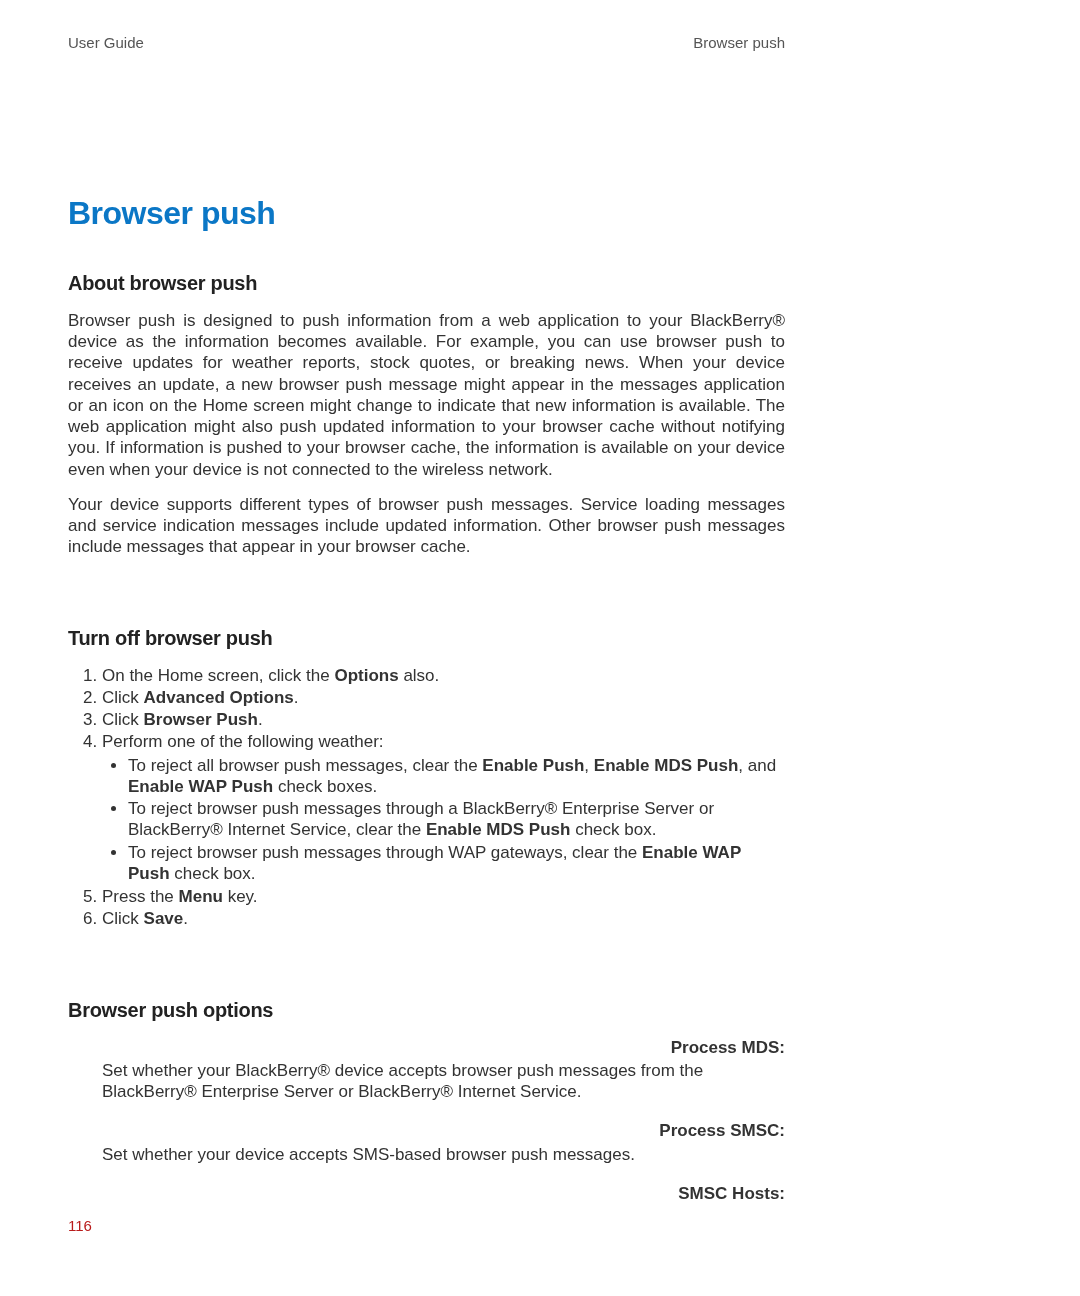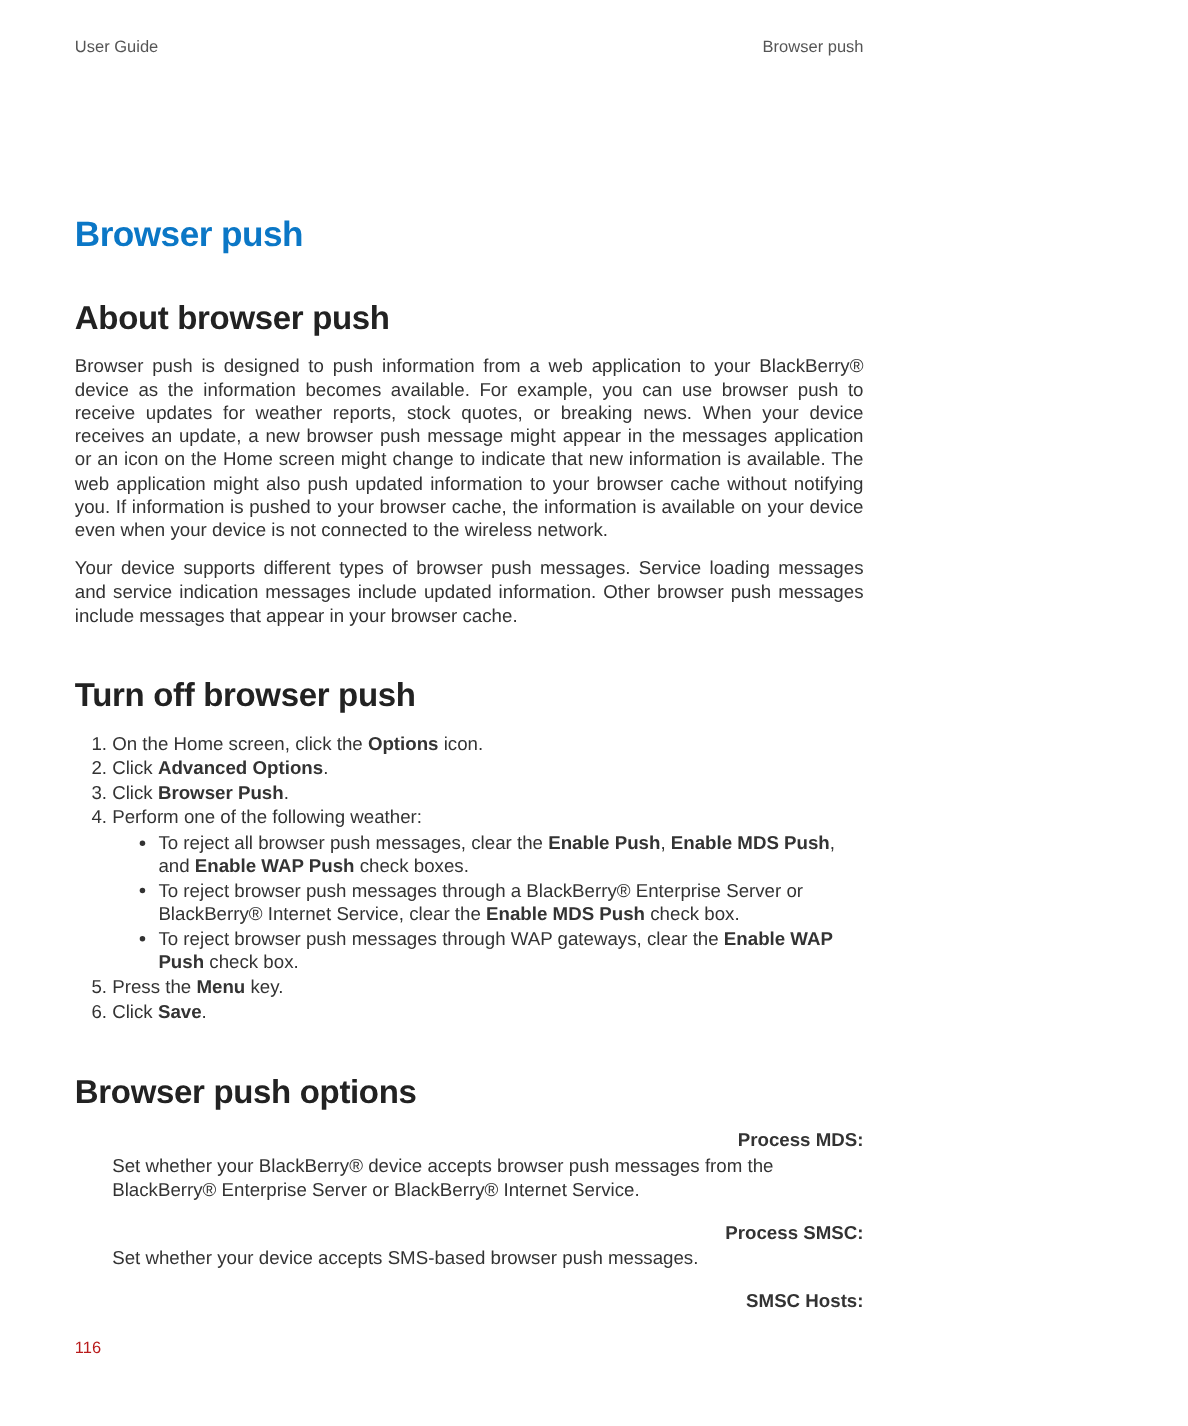--- a/index.html
+++ b/index.html
@@ -31,47 +31,47 @@
     color: #0b77c6;
     font-weight: 700;
     font-size: 32px;
     font-stretch: condensed;
     letter-spacing: -0.5px;
     margin: 0 0 38px 0;
   }
   h2.section {
     color: #222;
     font-weight: 700;
-    font-size: 30px;
+    font-size: 20px;
     font-stretch: condensed;
     letter-spacing: -0.3px;
     margin: 0 0 14px 0;
   }
   h2.section.spaced-top {
-    margin-top: 44px;
+    margin-top: 68px;
   }
   p.body {
     margin: 0 0 14px 0;
     color: #333;
     text-align: justify;
   }
   ol.steps {
     margin: 2px 0 0 0;
     padding-left: 34px;
   }
   ol.steps > li {
     margin: 1px 0;
   }
   ul.sub {
     list-style-type: disc;
     margin: 2px 0 2px 0;
     padding-left: 26px;
   }
   ul.sub > li {
-    margin: 1px 16px;
+    margin: 1px 0;
   }
   .bold { font-weight: 700; }
   .defs {
     margin-top: 12px;
   }
   .term {
     font-weight: 700;
     margin: 18px 0 2px 6px;
     text-align: right;
   }
@@ -100,21 +100,21 @@
 
   <h1 class="chapter">Browser push</h1>
 
   <h2 class="section">About browser push</h2>
   <p class="body">Browser push is designed to push information from a web application to your BlackBerry® device as the information becomes available. For example, you can use browser push to receive updates for weather reports, stock quotes, or breaking news. When your device receives an update, a new browser push message might appear in the messages application or an icon on the Home screen might change to indicate that new information is available. The web application might also push updated information to your browser cache without notifying you. If information is pushed to your browser cache, the information is available on your device even when your device is not connected to the wireless network.</p>
   <p class="body">Your device supports different types of browser push messages. Service loading messages and service indication messages include updated information. Other browser push messages include messages that appear in your browser cache.</p>
 
   <h2 class="section spaced-top">Turn off browser push</h2>
   <ol class="steps">
     <li>
-      <span>On the Home screen, click the </span><span class="bold">Options</span><span> icon.</span>
+      <span>On the Home screen, click the </span><span class="bold">Options</span><span> also.</span>
     </li>
     <li>
       <span>Click </span><span class="bold">Advanced Options</span><span>.</span>
     </li>
     <li>
       <span>Click </span><span class="bold">Browser Push</span><span>.</span>
     </li>
     <li>
       <span>Perform one of the following weather:</span>
       <ul class="sub">

